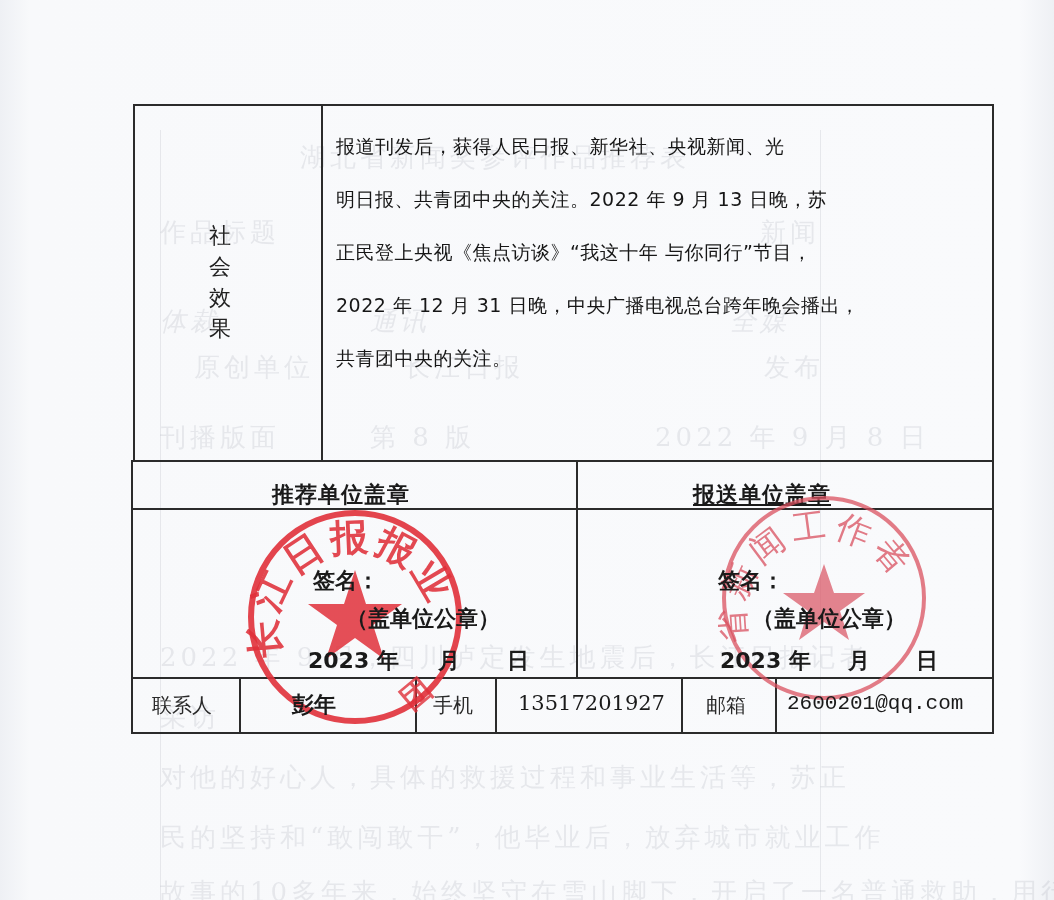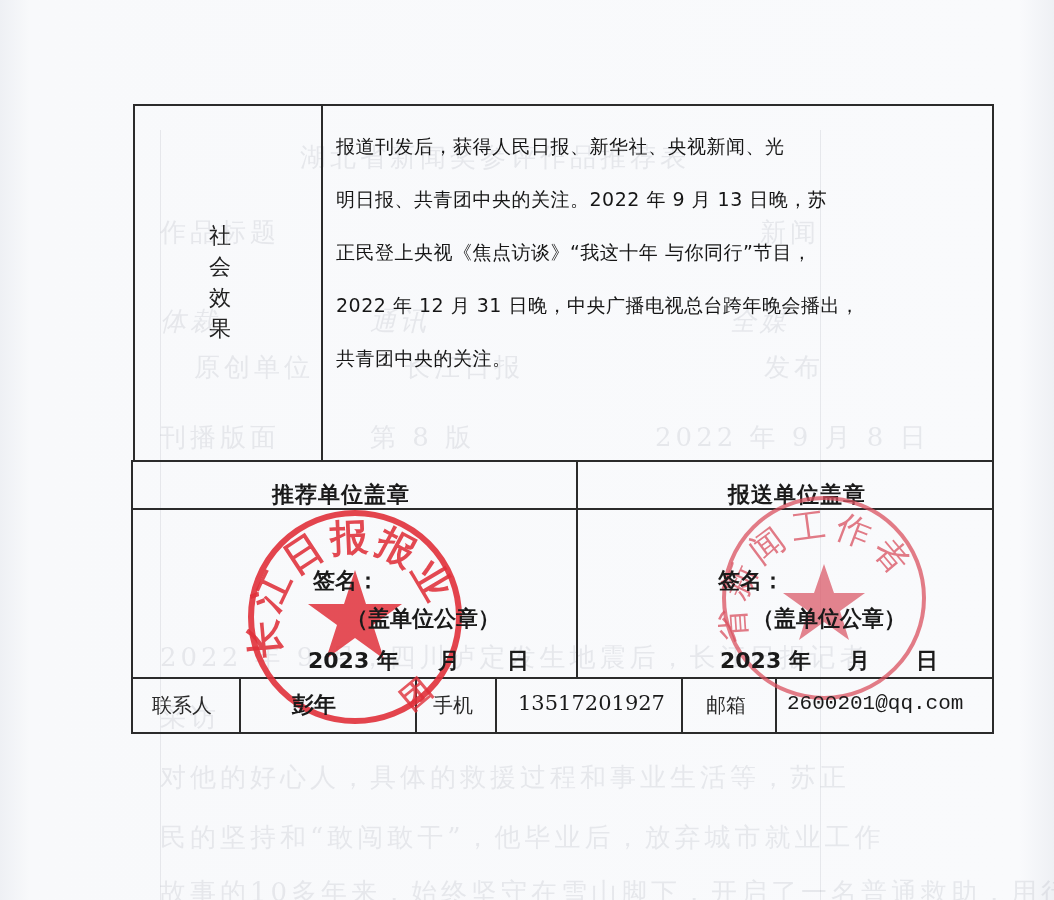--- a/index.html
+++ b/index.html
@@ -170,21 +170,21 @@
 
   <div class="main-text">
     <div>报道刊发后，获得人民日报、新华社、央视新闻、光</div>
     <div>明日报、共青团中央的关注。2022 年 9 月 13 日晚，苏</div>
     <div>正民登上央视《焦点访谈》“我这十年 与你同行”节目，</div>
     <div>2022 年 12 月 31 日晚，中央广播电视总台跨年晚会播出，</div>
     <div>共青团中央的关注。</div>
   </div>
 
   <div class="section-header" style="left:272px; top:472px;">推荐单位盖章</div>
-  <div class="section-header" style="left:728px; top:472px;">报送单位盖章</div>
+  <div class="section-header" style="left:693px; top:472px;text-decoration:underline;">报送单位盖章</div>
 
   <svg class="stamp" style="left:244px; top:506px;" width="222" height="222" viewBox="0 0 222 222">
     <defs>
       <path id="arc1" d="M 38 150 A 78 78 0 1 1 184 150"></path>
     </defs>
     <circle cx="111" cy="111" r="104" fill="none" stroke="#e0303a" stroke-width="6" opacity="0.9"></circle>
     <text font-size="38" font-weight="bold" fill="#e0303a" opacity="0.88" font-family="DejaVu Sans, sans-serif" letter-spacing="4">
       <textPath href="#arc1" startOffset="0">长江日报报业</textPath>
     </text>
     <polygon points="111,64 122,98 158,98 129,119 140,153 111,132 82,153 93,119 64,98 100,98" fill="#e0303a" opacity="0.85"></polygon>

